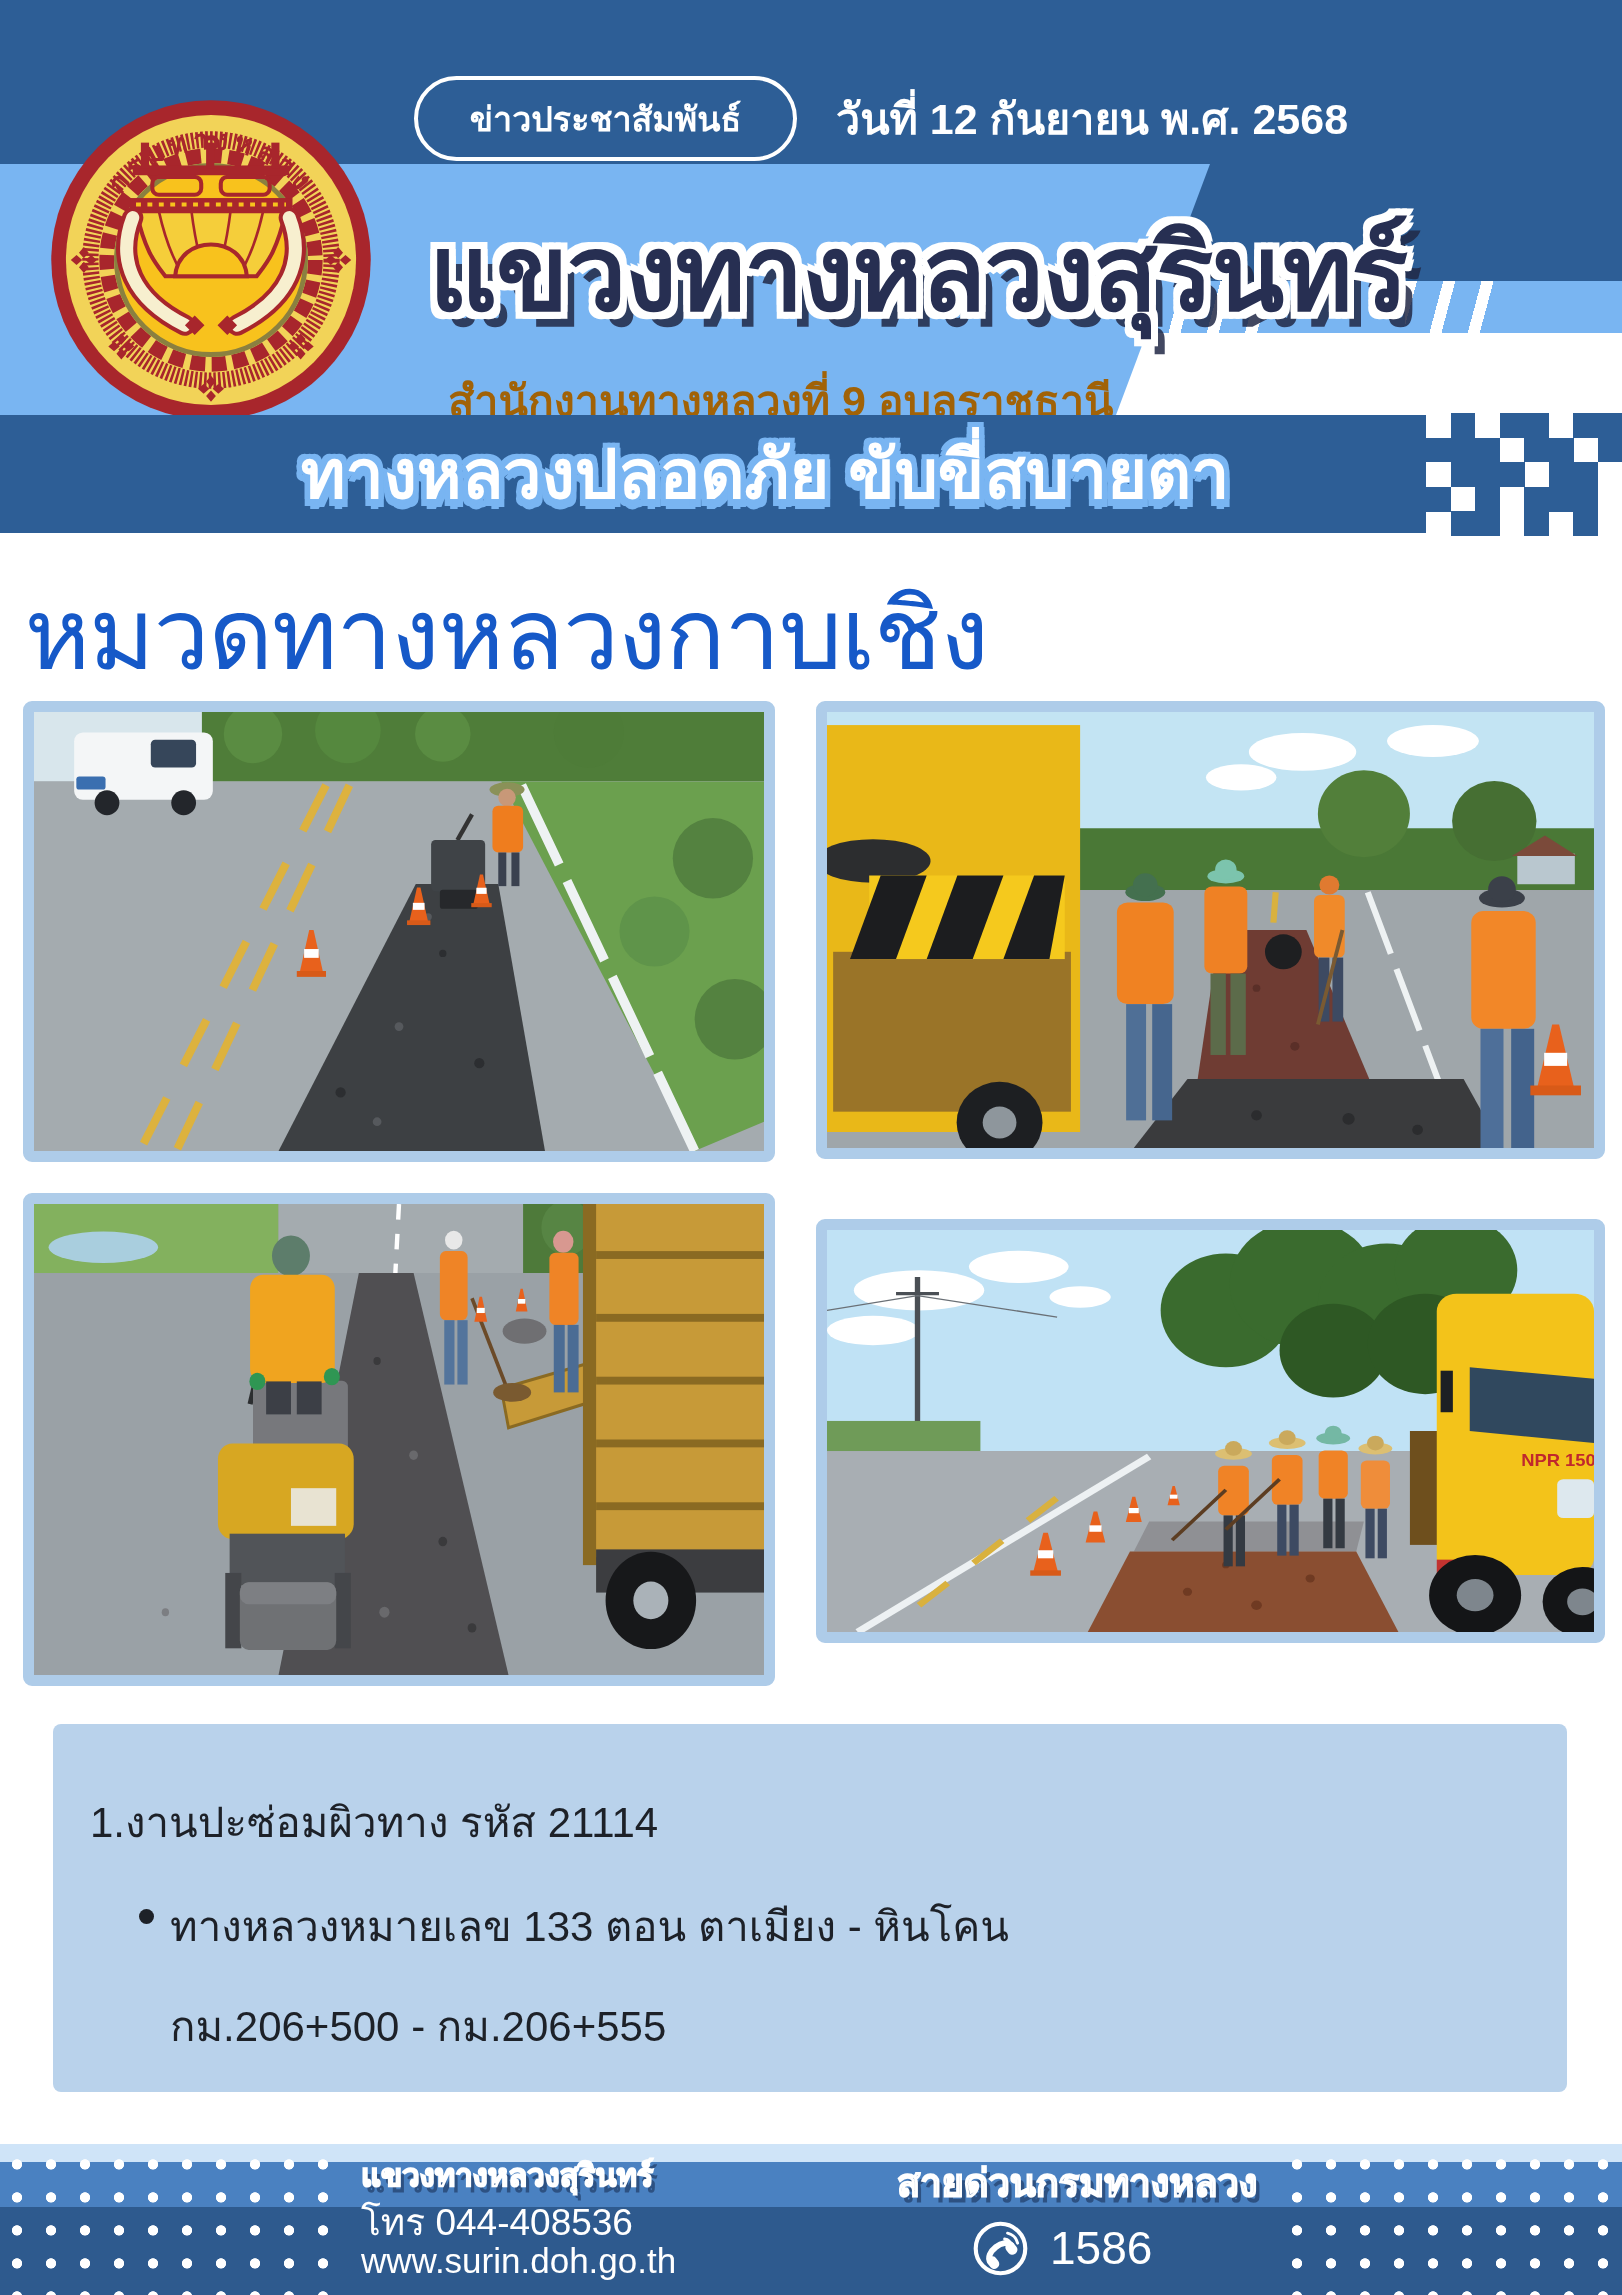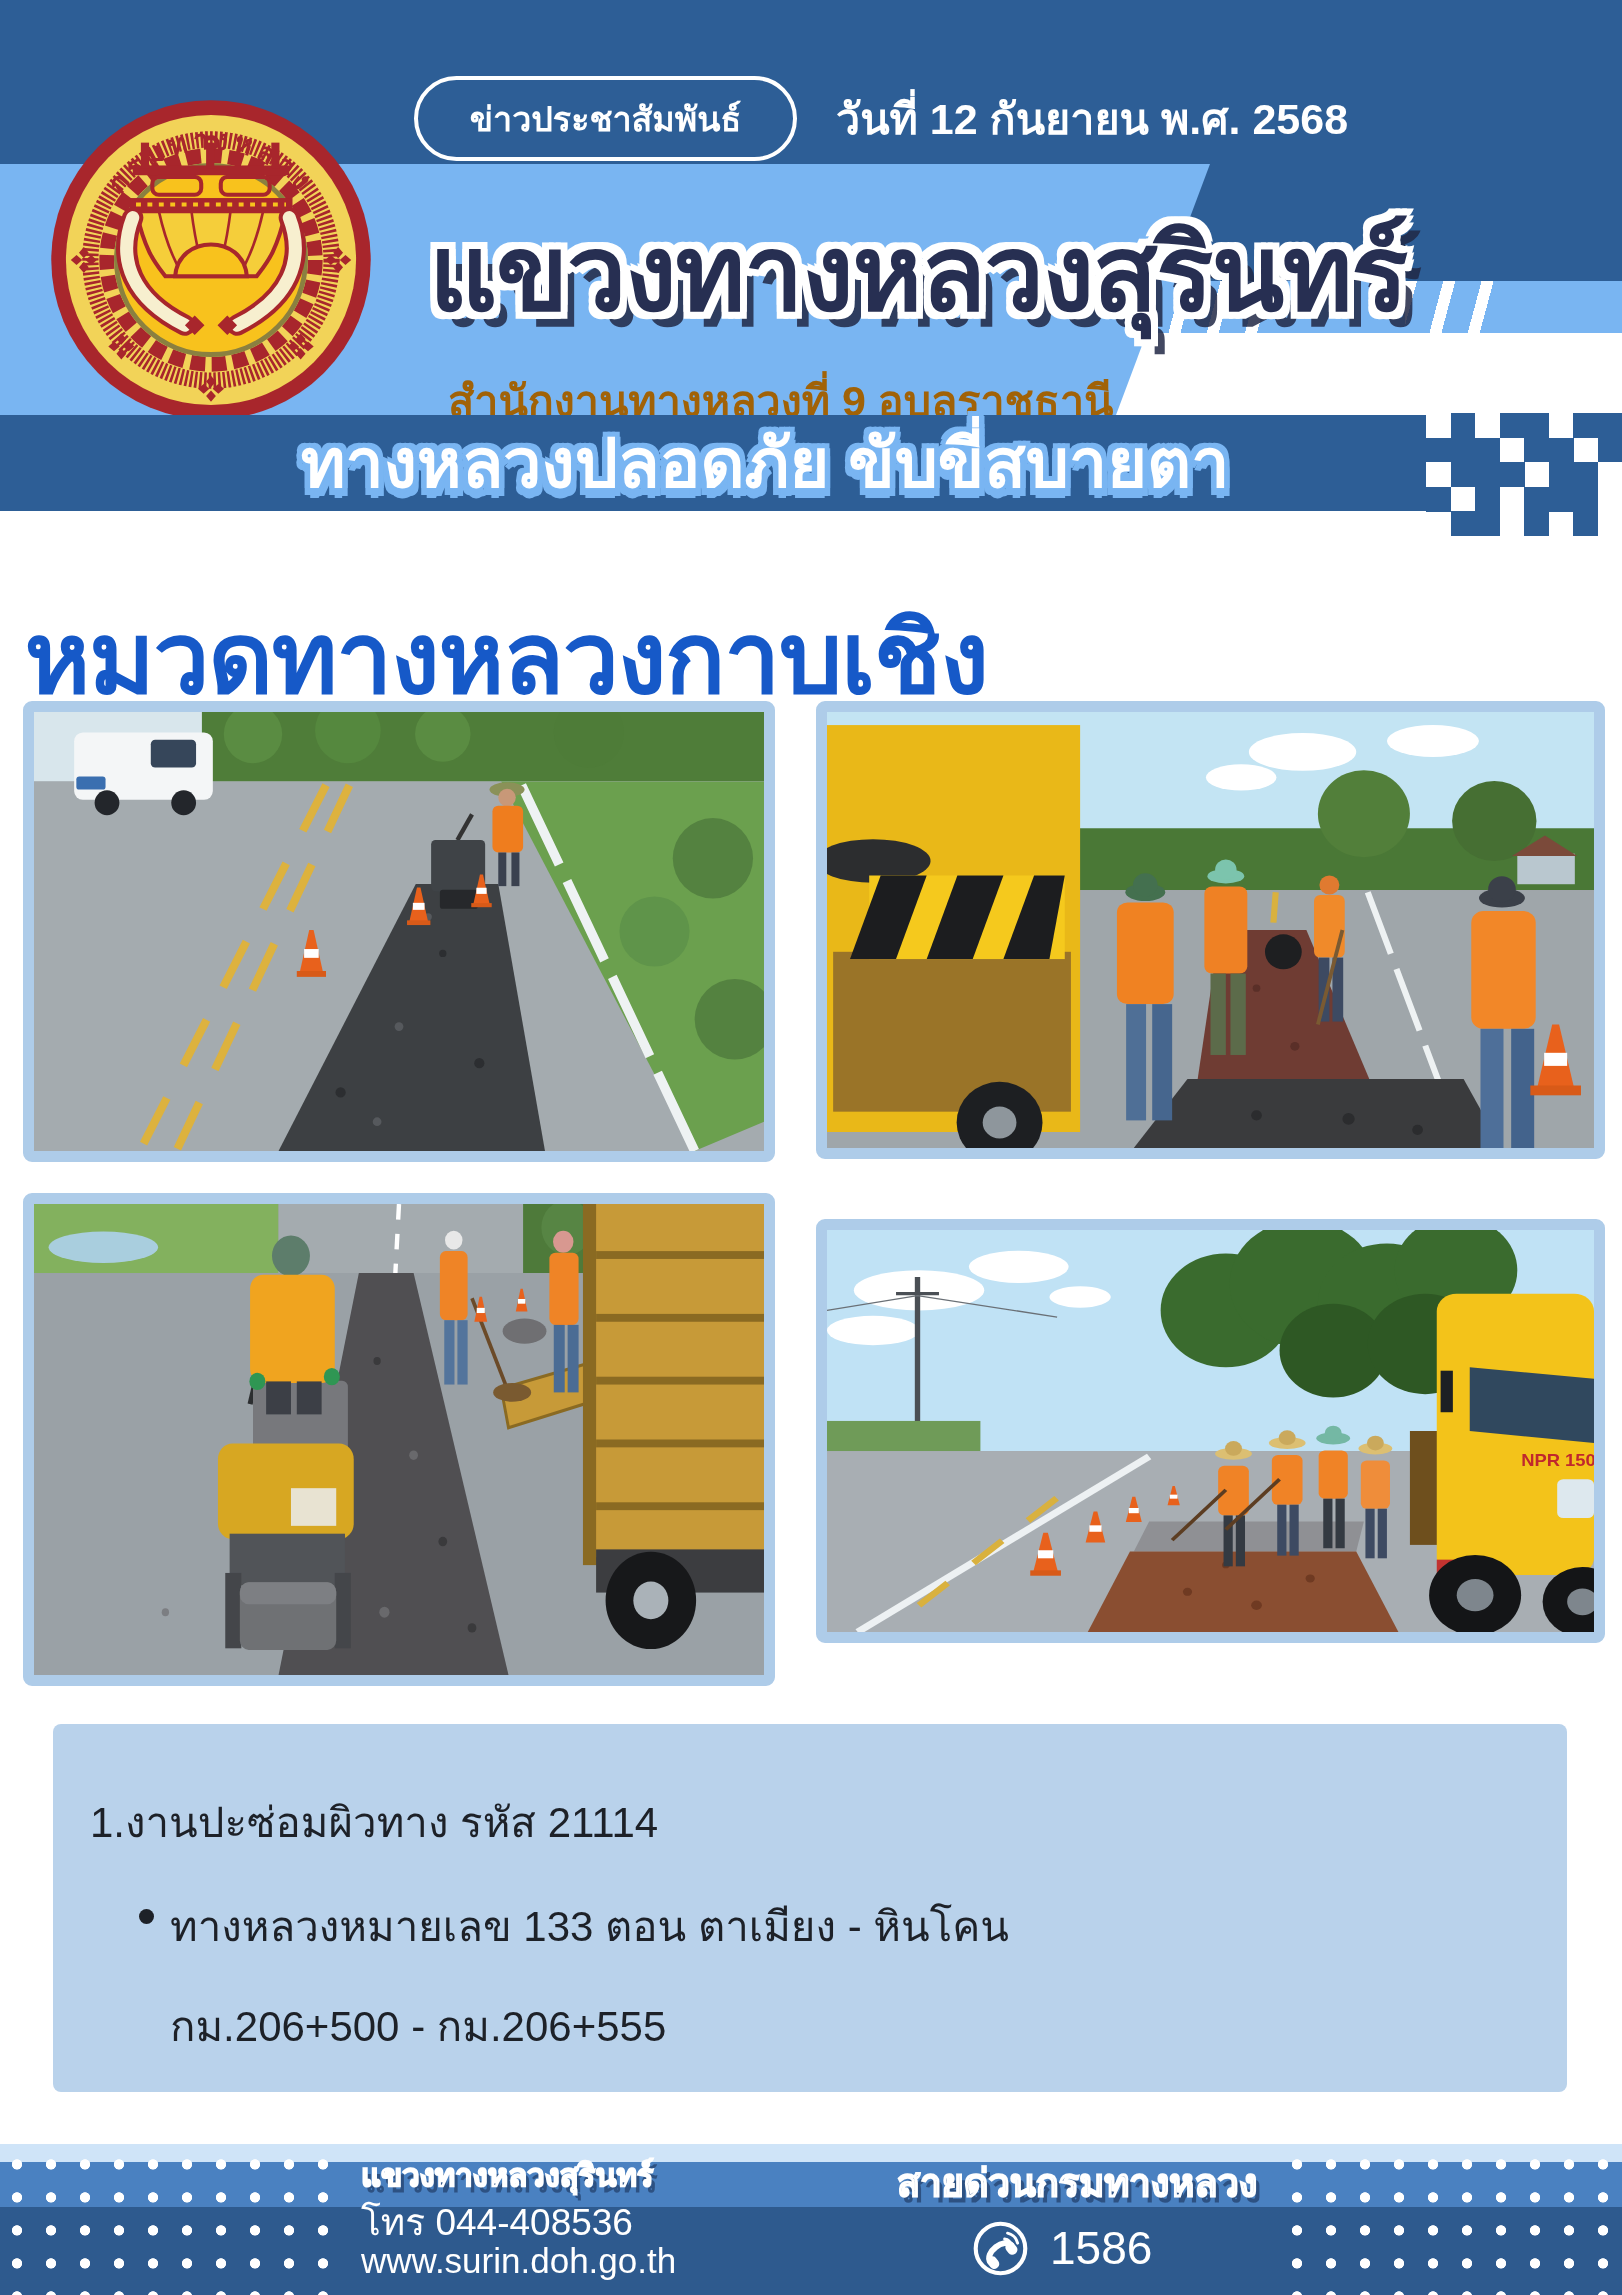--- a/index.html
+++ b/index.html
@@ -8,39 +8,39 @@
   .abs{position:absolute;}
   .nowrap{white-space:nowrap;}
 
   
   .top-bg{left:0;top:0;width:1623px;height:415px;background:var(--dark_blue,#2d5e96);}
   .white-right{left:1090px;top:281px;width:532px;height:134px;background:#fff;}
   .stripe-band{left:1119px;top:281px;width:504px;height:52px;background:var(--light_blue,#79b5f2);overflow:hidden;}
   .stripeset{position:absolute;top:0;height:52px;background:repeating-linear-gradient(105deg,#fff 0 11.6px,transparent 11.6px 37px);}
   .lb-trapezoid{left:0;top:164px;width:1210px;height:251px;background:var(--light_blue,#79b5f2);
         clip-path:polygon(0 0,100% 0,calc(100% - 94px) 100%,0 100%);}
-  .banner-band{left:0;top:415px;width:1426px;height:96px;background:var(--dark_blue,#2d5e96);
+  .banner-band{left:0;top:415px;width:1426px;height:118px;background:var(--dark_blue,#2d5e96);
         display:flex;align-items:center;justify-content:center;padding-left:104px;box-sizing:border-box;}
   .mosaic{left:1426px;top:413px;width:196px;height:123px;}
 
   .badge{left:414px;top:76px;width:383px;height:85px;border:4.8px solid #fff;border-radius:44px;
         display:flex;align-items:center;justify-content:center;color:#fff;font-size:34px;font-weight:700;box-sizing:border-box;}
   .date{left:836px;top:76px;height:85px;display:flex;align-items:center;color:#fff;font-size:43px;font-weight:700;}
 
   .main-title{left:429px;top:210px;font-size:106px;font-weight:900;color:#272f52;letter-spacing:-1.4px;line-height:1.2;
         text-shadow:-6.8px -6.8px 0 #fff,0 -6.8px 0 #fff,6.8px -6.8px 0 #fff,-6.8px 0 0 #fff,6.8px 0 0 #fff,
                     -6.8px 6.8px 0 #fff,0 6.8px 0 #fff,6.8px 6.8px 0 #fff,13.6px 15px 0 rgba(33,40,69,.85);}
   .subtitle{left:448px;top:367px;font-size:43px;font-weight:800;color:#a16207;}
 
   .slogan{color:#fff;font-size:68px;font-weight:800;white-space:nowrap;
         text-shadow:-4.8px -4.8px 0 var(--light_blue,#79b5f2),0 -5.5px 0 var(--light_blue,#79b5f2),4.8px -4.8px 0 var(--light_blue,#79b5f2),
                     -5.5px 0 0 var(--light_blue,#79b5f2),5.5px 0 0 var(--light_blue,#79b5f2),
                     -5.5px 6.8px 0 var(--light_blue,#79b5f2),0 9.5px 0 var(--light_blue,#79b5f2),5.5px 8.2px 0 var(--light_blue,#79b5f2);}
 
-  .section-title{left:24.5px;top:578px;font-size:100px;font-weight:700;color:var(--accent_blue,#1659c8);letter-spacing:-1.4px;}
+  .section-title{left:24.5px;top:554px;font-size:100px;font-weight:400;color:var(--accent_blue,#1659c8);letter-spacing:-1.4px;}
 
   
   .photo{border:11px solid var(--photo_border,#aecce9);border-radius:9px;overflow:hidden;margin:0;
          box-sizing:border-box;background:#9aa1a6;}
   .photo svg{display:block;width:100%;height:100%;}
 
   
   .info-box{left:53px;top:1724px;width:1514px;height:368px;background:var(--pale_blue,#b9d2eb);border-radius:8px;}
   .info-line{position:absolute;font-size:42px;color:#1d2128;white-space:nowrap;}
   .dotmark{position:absolute;width:15px;height:15px;border-radius:50%;background:#1d2128;}

